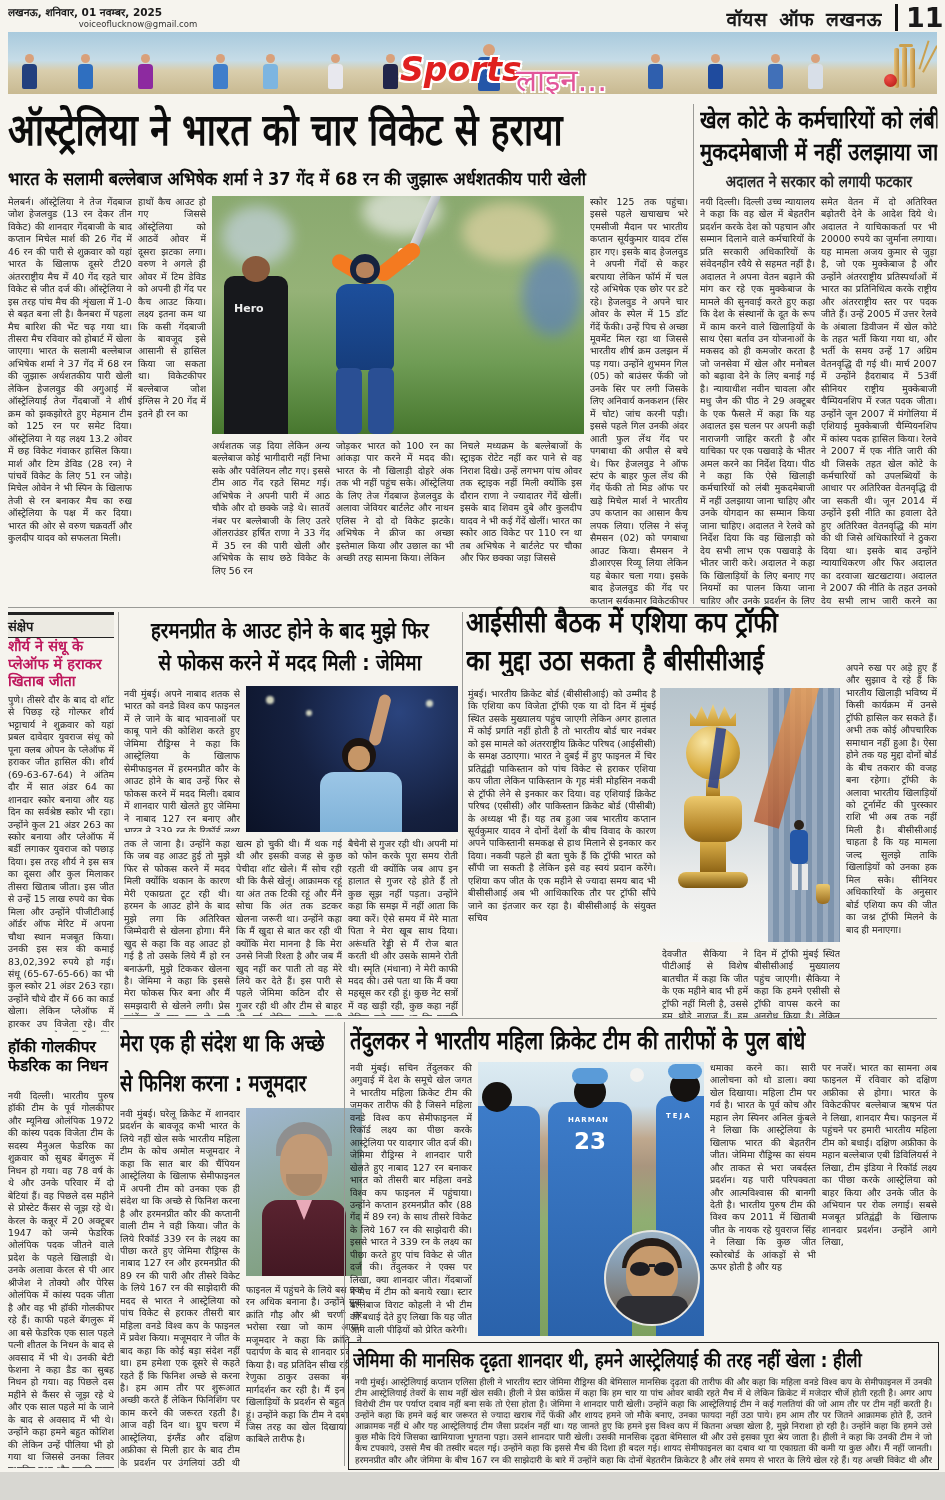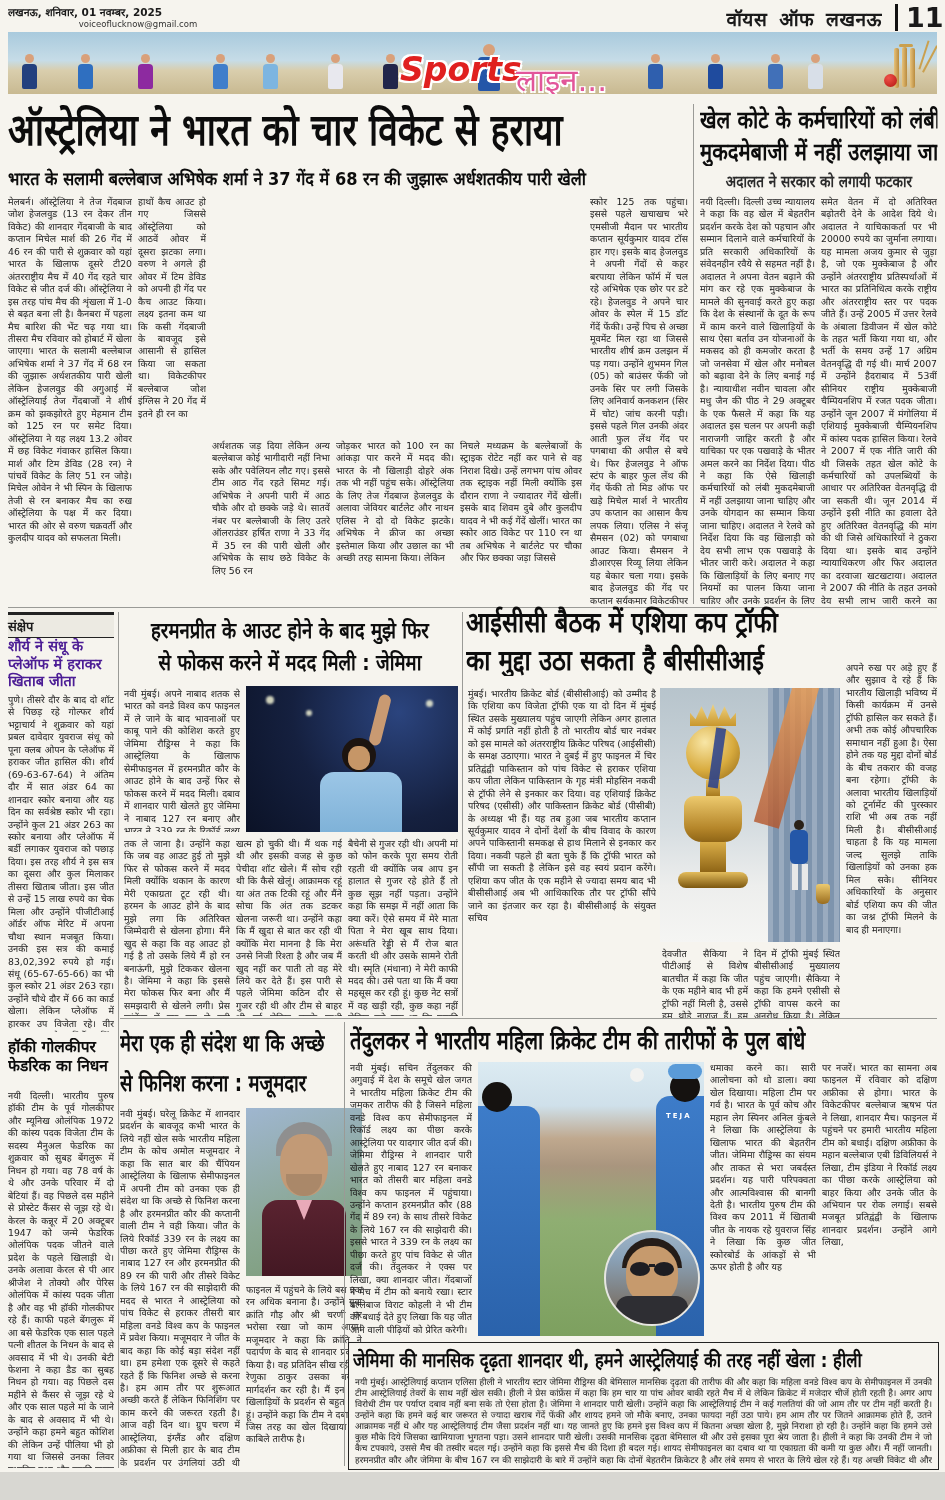--- a/index.html
+++ b/index.html
@@ -22,21 +22,21 @@
   .bp .h{width:9px;height:9px;border-radius:50%;background:#d9a07a;margin:0 auto 1px;}
   .bp .bd{width:15px;height:25px;border-radius:4px 4px 2px 2px;}
   .sports-en{position:absolute;left:392px;top:18px;font-size:33px;font-weight:800;font-style:italic;color:#e0201f;text-shadow:2px 2px 0 #fff,-2px 2px 0 #fff,2px -2px 0 #fff,-2px -2px 0 #fff,0 2px 0 #fff;}
   .sports-hi{position:absolute;left:508px;top:26px;font-size:31px;font-weight:400;color:#e2569a;text-shadow:1.5px 1.5px 0 #fff,-1.5px 1.5px 0 #fff,1.5px -1.5px 0 #fff,-1.5px -1.5px 0 #fff;}
   .stump{position:absolute;width:5px;height:40px;background:linear-gradient(90deg,#e7c27b,#b98b3e);border-radius:2px;}
   .bail{position:absolute;width:14px;height:3px;background:#caa04f;border-radius:2px;}
   .ball{position:absolute;width:13px;height:13px;border-radius:50%;background:radial-gradient(circle at 35% 30%,#f0524a,#b31410);}
   .wheat{position:absolute;width:2px;height:30px;background:#caa04f;}
   
   .brief-box{position:absolute;border-top:3px solid #222;border-bottom:1px solid #222;background:#eceae2;text-align:left;font-weight:700;font-size:13px;padding:2px 0;}
-  .brief-h{font-weight:700;font-size:14.5px;line-height:1.22;color:#4c1d95;}
+  .brief-h{font-weight:700;font-size:14.5px;line-height:1.22;color:#be185d;}
   
   .lead-photo{background:linear-gradient(180deg,#8aa96f 0%,#95b277 40%,#6f9c55 70%,#47772e 100%);}
   .jersey-name{position:absolute;color:#fff;font-weight:700;letter-spacing:1px;font-size:7px;}
   .jersey-no{position:absolute;color:#fff;font-weight:800;font-size:23px;}
   .healy-box{position:absolute;border:1.5px solid #222;background:#f6f4ee;}
   .foot{position:absolute;left:0;top:1472px;width:945px;height:28px;background:#d8d7d2;}
 </style>
 </head>
 <body>
 
@@ -109,20 +109,43 @@
       <div class="wheat" style="right:6px;top:12px;transform:rotate(28deg);"></div>
     </div>
   </div>
 
   <div class="t hl" style="left:8px;top:98px;width:860px;height:64px;font-size:44px;transform:scaleX(.8);transform-origin:0 50%;">ऑस्ट्रेलिया ने भारत को चार विकेट से हराया</div>
   <div class="t hl" style="left:8px;top:166px;width:762px;height:26px;font-size:18px;transform:scaleX(.9);transform-origin:0 50%;">भारत के सलामी बल्लेबाज अभिषेक शर्मा ने 37 गेंद में 68 रन की जुझारू अर्धशतकीय पारी खेली</div>
 
   <div class="t b" style="left:8px;top:196px;width:124px;height:408px;">मेलबर्न। ऑस्ट्रेलिया ने तेज गेंदबाज जोश हेजलवुड (13 रन देकर तीन विकेट) की शानदार गेंदबाजी के बाद कप्तान मिचेल मार्श की 26 गेंद में 46 रन की पारी से शुक्रवार को यहां भारत के खिलाफ दूसरे टी20 अंतरराष्ट्रीय मैच में 40 गेंद रहते चार विकेट से जीत दर्ज की। ऑस्ट्रेलिया ने इस तरह पांच मैच की शृंखला में 1-0 से बढ़त बना ली है। कैनबरा में पहला मैच बारिश की भेंट चढ़ गया था। तीसरा मैच रविवार को होबार्ट में खेला जाएगा। भारत के सलामी बल्लेबाज अभिषेक शर्मा ने 37 गेंद में 68 रन की जुझारू अर्धशतकीय पारी खेली लेकिन हेजलवुड की अगुआई में ऑस्ट्रेलियाई तेज गेंदबाजों ने शीर्ष क्रम को झकझोरते हुए मेहमान टीम को 125 रन पर समेट दिया। ऑस्ट्रेलिया ने यह लक्ष्य 13.2 ओवर में छह विकेट गंवाकर हासिल किया। मार्श और टिम डेविड (28 रन) ने पांचवें विकेट के लिए 51 रन जोड़े। मिचेल ओवेन ने भी स्पिन के खिलाफ तेजी से रन बनाकर मैच का रुख ऑस्ट्रेलिया के पक्ष में कर दिया। भारत की ओर से वरुण चक्रवर्ती और कुलदीप यादव को सफलता मिली।</div>
   <div class="t b" style="left:138px;top:196px;width:68px;height:236px;">हाथों कैच आउट हो गए जिससे ऑस्ट्रेलिया को आठवें ओवर में दूसरा झटका लगा। वरुण ने अगले ही ओवर में टिम डेविड को अपनी ही गेंद पर कैच आउट किया। लक्ष्य इतना कम था कि कसी गेंदबाजी के बावजूद इसे आसानी से हासिल किया जा सकता था। विकेटकीपर बल्लेबाज जोश इंग्लिस ने 20 गेंद में इतने ही रन का</div>
 
+  <div class="photo lead-photo" style="left:212px;top:196px;width:372px;height:238px;">
+    <div class="blob" style="left:10px;top:10px;width:70px;height:60px;background:#c9d6e8;"></div>
+    <div class="blob" style="left:250px;top:6px;width:90px;height:60px;background:#e8d7a8;"></div>
+    <div class="blob" style="left:150px;top:-10px;width:80px;height:50px;background:#f0f0f0;"></div>
+    <div class="blob" style="left:310px;top:60px;width:60px;height:80px;background:#5a7ec0;"></div>
+
+    <div style="position:absolute;left:12px;top:80px;width:64px;height:158px;background:#17181c;border-radius:10px 10px 0 0;">
+      <div style="position:absolute;left:18px;top:-20px;width:28px;height:26px;border-radius:50%;background:#8a5a3c;"></div>
+      <div style="position:absolute;left:10px;top:26px;color:#eee;font-size:11px;font-weight:700;">Hero</div>
+    </div>
+
+    <div>
+      <div style="position:absolute;left:205px;top:-6px;width:9px;height:78px;background:linear-gradient(90deg,#d8dcdf,#aeb4b8);border-radius:4px;transform:rotate(24deg);"></div>
+      <div style="position:absolute;left:186px;top:52px;width:16px;height:14px;border-radius:4px;background:#f4f4f4;"></div>
+      <div style="position:absolute;left:160px;top:58px;width:52px;height:16px;background:#f47a20;border-radius:8px;transform:rotate(-38deg);"></div>
+      <div style="position:absolute;left:118px;top:66px;width:46px;height:15px;background:#f47a20;border-radius:8px;transform:rotate(30deg);"></div>
+      <div style="position:absolute;left:138px;top:58px;width:30px;height:30px;border-radius:50%;background:#16233f;"></div>
+      <div style="position:absolute;left:144px;top:66px;width:18px;height:16px;border-radius:45%;background:#b9845c;"></div>
+      <div style="position:absolute;left:124px;top:88px;width:58px;height:86px;background:linear-gradient(180deg,#1d4f9c,#163d7c);border-radius:12px 12px 6px 6px;"></div>
+      <div style="position:absolute;left:124px;top:172px;width:26px;height:66px;background:#2a4f94;border-radius:6px;"></div>
+      <div style="position:absolute;left:156px;top:172px;width:26px;height:66px;background:#2a4f94;border-radius:6px;"></div>
+    </div>
+  </div>
 
   <div class="t b" style="left:212px;top:440px;width:118px;height:164px;">अर्धशतक जड़ दिया लेकिन अन्य बल्लेबाज कोई भागीदारी नहीं निभा सके और पवेलियन लौट गए। इससे टीम आठ गेंद रहते सिमट गई। अभिषेक ने अपनी पारी में आठ चौके और दो छक्के जड़े थे। सातवें नंबर पर बल्लेबाजी के लिए उतरे ऑलराउंडर हर्षित राणा ने 33 गेंद में 35 रन की पारी खेली और अभिषेक के साथ छठे विकेट के लिए 56 रन</div>
   <div class="t b" style="left:336px;top:440px;width:118px;height:164px;">जोड़कर भारत को 100 रन का आंकड़ा पार करने में मदद की। भारत के नौ खिलाड़ी दोहरे अंक तक भी नहीं पहुंच सके। ऑस्ट्रेलिया के लिए तेज गेंदबाज हेजलवुड के अलावा जेवियर बार्टलेट और नाथन एलिस ने दो दो विकेट झटके। अभिषेक ने क्रीज का अच्छा इस्तेमाल किया और उछाल का भी अच्छी तरह सामना किया। लेकिन</div>
   <div class="t b" style="left:460px;top:440px;width:122px;height:164px;">निचले मध्यक्रम के बल्लेबाजों के स्ट्राइक रोटेट नहीं कर पाने से वह निराश दिखे। उन्हें लगभग पांच ओवर तक स्ट्राइक नहीं मिली क्योंकि इस दौरान राणा ने ज्यादातर गेंदें खेलीं। इसके बाद शिवम दुबे और कुलदीप यादव ने भी कई गेंदें खेलीं। भारत का स्कोर आठ विकेट पर 110 रन था तब अभिषेक ने बार्टलेट पर चौका और फिर छक्का जड़ा जिससे</div>
   <div class="t b" style="left:590px;top:196px;width:98px;height:408px;">स्कोर 125 तक पहुंचा। इससे पहले खचाखच भरे एमसीजी मैदान पर भारतीय कप्तान सूर्यकुमार यादव टॉस हार गए। इसके बाद हेजलवुड ने अपनी गेंदों से कहर बरपाया लेकिन फॉर्म में चल रहे अभिषेक एक छोर पर डटे रहे। हेजलवुड ने अपने चार ओवर के स्पेल में 15 डॉट गेंदें फेंकी। उन्हें पिच से अच्छा मूवमेंट मिल रहा था जिससे भारतीय शीर्ष क्रम उलझन में पड़ गया। उन्होंने शुभमन गिल (05) को बाउंसर फेंकी जो उनके सिर पर लगी जिसके लिए अनिवार्य कनकशन (सिर में चोट) जांच करनी पड़ी। इससे पहले गिल उनकी अंदर आती फुल लेंथ गेंद पर पगबाधा की अपील से बचे थे। फिर हेजलवुड ने ऑफ स्टंप के बाहर फुल लेंथ की गेंद फेंकी तो मिड ऑफ पर खड़े मिचेल मार्श ने भारतीय उप कप्तान का आसान कैच लपक लिया। एलिस ने संजू सैमसन (02) को पगबाधा आउट किया। सैमसन ने डीआरएस रिव्यू लिया लेकिन यह बेकार चला गया। इसके बाद हेजलवुड की गेंद पर कप्तान सूर्यकुमार विकेटकीपर जोश इंग्लिस को कैच थमाकर पवेलियन लौट गए। दो गेंद बाद तिलक वर्मा भी हेजलवुड का शिकार हुए। अक्षर पटेल के रन आउट होने के बाद राणा और अभिषेक ने पारी को संभाला। लेकिन राणा के आउट होने के बाद अभिषेक पर दबाव बन गया।</div>
 
   <div class="vr" style="left:693px;top:104px;height:500px;"></div>
 
   <div class="t hl" style="left:700px;top:102px;width:281px;height:32px;font-size:24px;text-align:center;transform:scaleX(.845);transform-origin:0 50%;">खेल कोटे के कर्मचारियों को लंबी</div>
   <div class="t hl" style="left:700px;top:134px;width:281px;height:32px;font-size:24px;text-align:center;transform:scaleX(.845);transform-origin:0 50%;">मुकदमेबाजी में नहीं उलझाया जाए</div>
@@ -206,20 +229,26 @@
   <div class="t b" style="left:246px;top:1284px;width:116px;height:182px;">फाइनल में पहुंचने के लिये बस एक रन अधिक बनाना है। उन्होंने युवा क्रांति गौड़ और श्री चरणी पर भरोसा रखा जो काम आया। मजूमदार ने कहा कि क्रांति ने पदार्पण के बाद से शानदार प्रदर्शन किया है। वह प्रतिदिन सीख रही है। रेणुका ठाकुर उसका बखूबी मार्गदर्शन कर रही है। मैं इन युवा खिलाड़ियों के प्रदर्शन से बहुत खुश हूं। उन्होंने कहा कि टीम ने दबाव में जिस तरह का खेल दिखाया वह काबिले तारीफ है।</div>
 
   <div class="vr" style="left:344px;top:1022px;height:444px;"></div>
 
   <div class="t hl" style="left:350px;top:1022px;width:734px;height:36px;font-size:25px;transform:scaleX(.8);transform-origin:0 50%;">तेंदुलकर ने भारतीय महिला क्रिकेट टीम की तारीफों के पुल बांधे</div>
   <div class="t b" style="left:350px;top:1062px;width:122px;height:274px;">नवी मुंबई। सचिन तेंदुलकर की अगुवाई में देश के समूचे खेल जगत ने भारतीय महिला क्रिकेट टीम की जमकर तारीफ की है जिसने महिला वनडे विश्व कप सेमीफाइनल में रिकॉर्ड लक्ष्य का पीछा करके आस्ट्रेलिया पर यादगार जीत दर्ज की। जेमिमा रौड्रिग्स ने शानदार पारी खेलते हुए नाबाद 127 रन बनाकर भारत को तीसरी बार महिला वनडे विश्व कप फाइनल में पहुंचाया। उन्होंने कप्तान हरमनप्रीत कौर (88 गेंद में 89 रन) के साथ तीसरे विकेट के लिये 167 रन की साझेदारी की। इससे भारत ने 339 रन के लक्ष्य का पीछा करते हुए पांच विकेट से जीत दर्ज की। तेंदुलकर ने एक्स पर लिखा, क्या शानदार जीत। गेंदबाजों ने मैच में टीम को बनाये रखा। स्टार बल्लेबाज विराट कोहली ने भी टीम को बधाई देते हुए लिखा कि यह जीत आने वाली पीढ़ियों को प्रेरित करेगी।</div>
 
   <div class="photo" style="left:478px;top:1062px;width:226px;height:274px;background:linear-gradient(180deg,#dcebf2 0%,#cfe0ea 16%,#bfa88e 28%,#a9957e 38%,#8fae72 58%,#7da05f 100%);">
     <div style="position:absolute;left:-18px;top:44px;width:80px;height:230px;background:linear-gradient(#3d7cc9,#2a62ab);border-radius:14px 14px 0 0;"></div>
     <div style="position:absolute;left:4px;top:20px;width:30px;height:30px;border-radius:50%;background:#151210;"></div>
+    <div style="position:absolute;left:70px;top:40px;width:84px;height:234px;background:linear-gradient(#3d7cc9,#2a62ab);border-radius:14px 14px 0 0;">
+      <span class="jersey-name" style="left:20px;top:14px;">HARMAN</span>
+      <span class="jersey-no" style="left:26px;top:26px;">23</span>
+      <div style="position:absolute;left:26px;top:-26px;width:32px;height:32px;border-radius:50%;background:#151210;"></div>
+      <div style="position:absolute;left:24px;top:-34px;width:36px;height:16px;border-radius:8px;background:#5a9bd8;"></div>
+    </div>
     <div style="position:absolute;left:178px;top:34px;width:70px;height:240px;background:linear-gradient(#3d7cc9,#2a62ab);border-radius:14px 14px 0 0;">
       <span class="jersey-name" style="left:10px;top:16px;letter-spacing:2px;">TEJA</span>
       <div style="position:absolute;left:14px;top:-24px;width:30px;height:30px;border-radius:50%;background:#151210;"></div>
       <div style="position:absolute;left:12px;top:-32px;width:34px;height:15px;border-radius:8px;background:#5a9bd8;"></div>
     </div>
     <div style="position:absolute;left:152px;top:6px;width:14px;height:14px;border-radius:50%;background:#f2f2f0;"></div>
 
     <div style="position:absolute;right:4px;bottom:10px;width:92px;height:92px;border-radius:50%;border:2px solid #e6e6e2;background:linear-gradient(180deg,#9db3c6 0%,#8aa2b8 28%,#75624e 100%);overflow:hidden;">
       <div style="position:absolute;left:16px;top:6px;width:60px;height:30px;border-radius:30px 30px 0 0;background:#241c18;"></div>
       <div style="position:absolute;left:20px;top:14px;width:52px;height:58px;border-radius:45%;background:#c69a6d;"></div>

